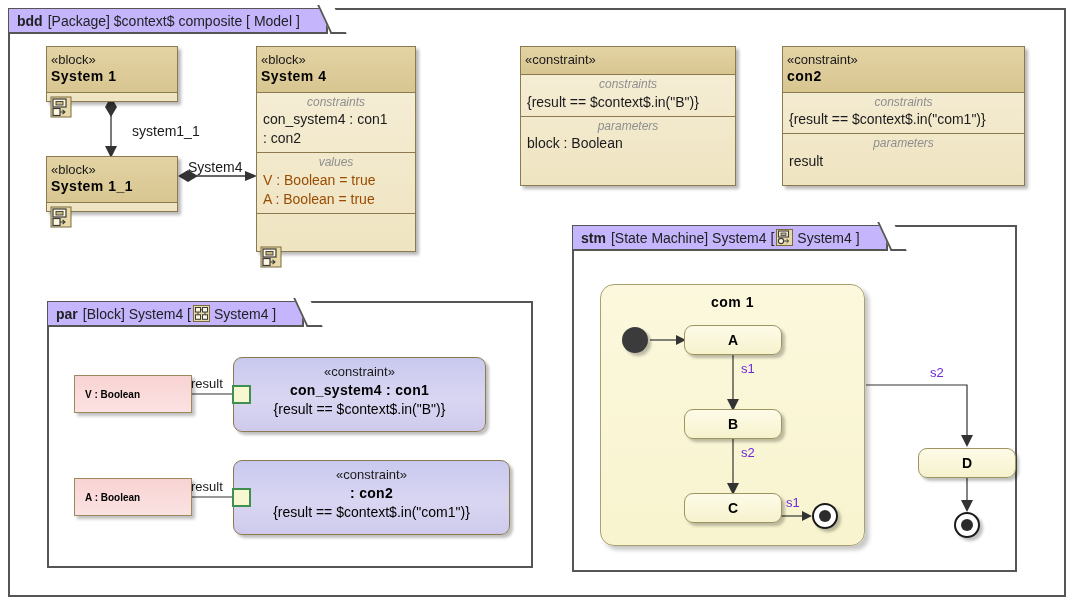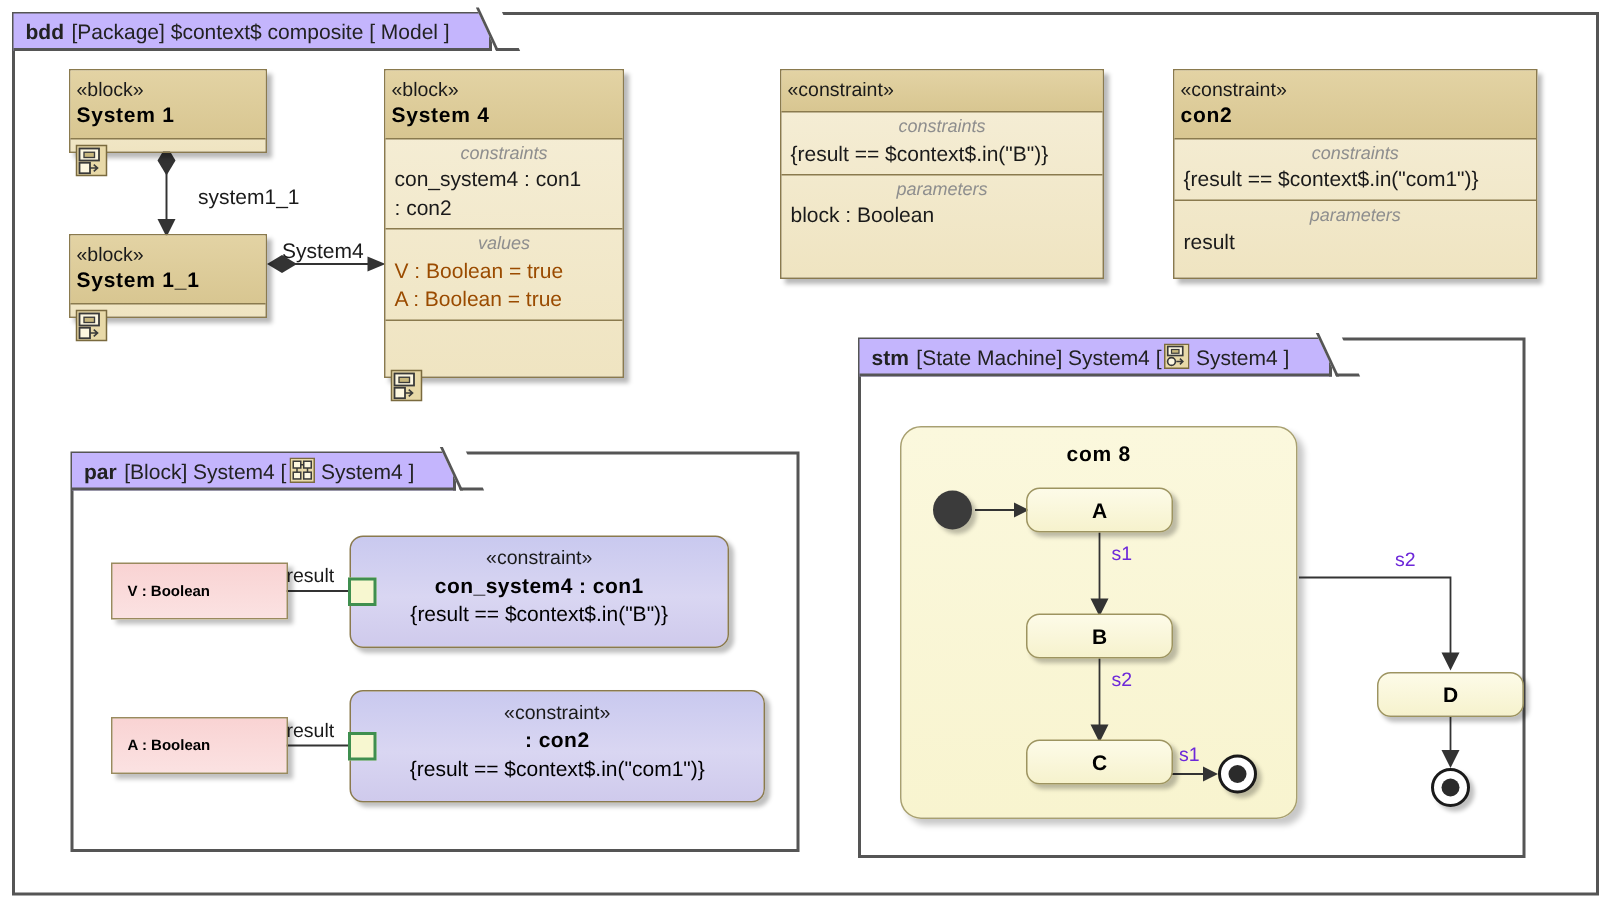--- a/index.html
+++ b/index.html
@@ -381,21 +381,21 @@
         <rect x="5" y="4" width="5" height="2.5" fill="#c9b87e" stroke="#3a3a3a" stroke-width="0.8"></rect>
         <circle cx="5" cy="12" r="2.6" fill="#fdf7e0" stroke="#3a3a3a" stroke-width="1.1"></circle>
         <path d="M8.2 12 L12.6 12 M10.6 10.1 L12.6 12 L10.6 13.9" stroke="#3a3a3a" stroke-width="1" fill="none"></path>
       </svg>
       <span class="tab-rest">System4 ]</span>
       <span class="tab-clip"></span>
     </div>
   </div>
 
   <div class="region" style="left:600px; top:284px; width:265px; height:262px;">
-    <div class="region-title">com 8</div>
+    <div class="region-title">com 1</div>
   </div>
 
   <svg class="lines">
 
     <line x1="650" y1="340" x2="680" y2="340" stroke="#333" stroke-width="1.2"></line>
     <polygon points="686,340 676,335 676,345" fill="#333"></polygon>
 
     <line x1="733" y1="355" x2="733" y2="405" stroke="#333" stroke-width="1.2"></line>
     <polygon points="733,411 727,399 739,399" fill="#333"></polygon>
 

